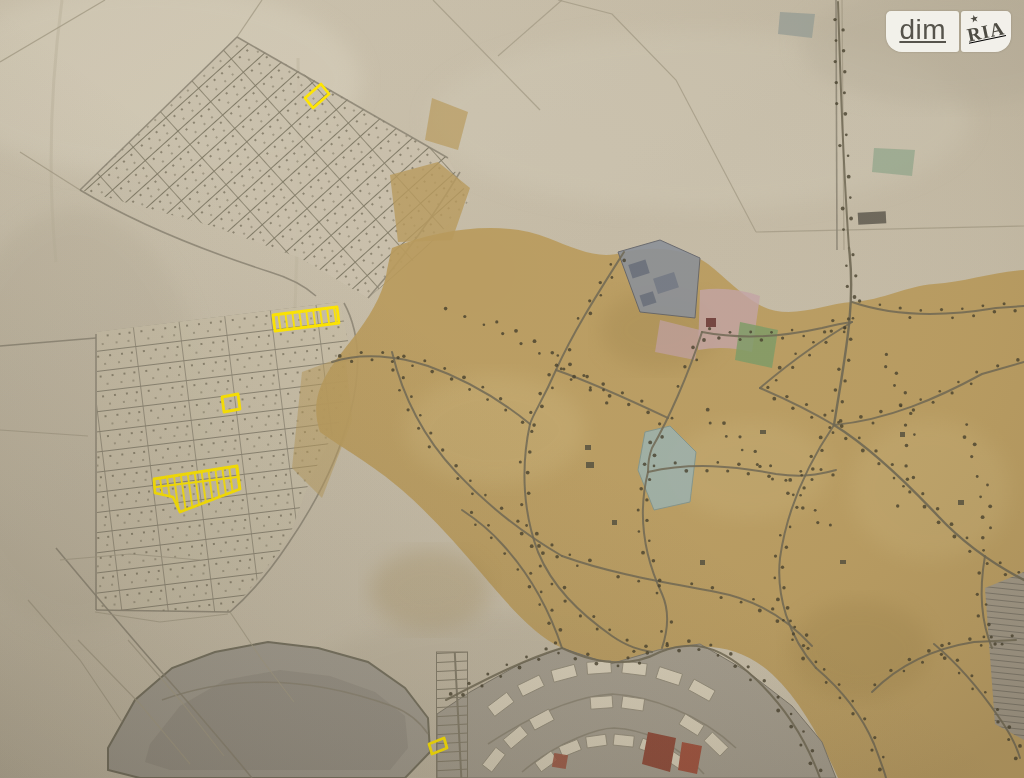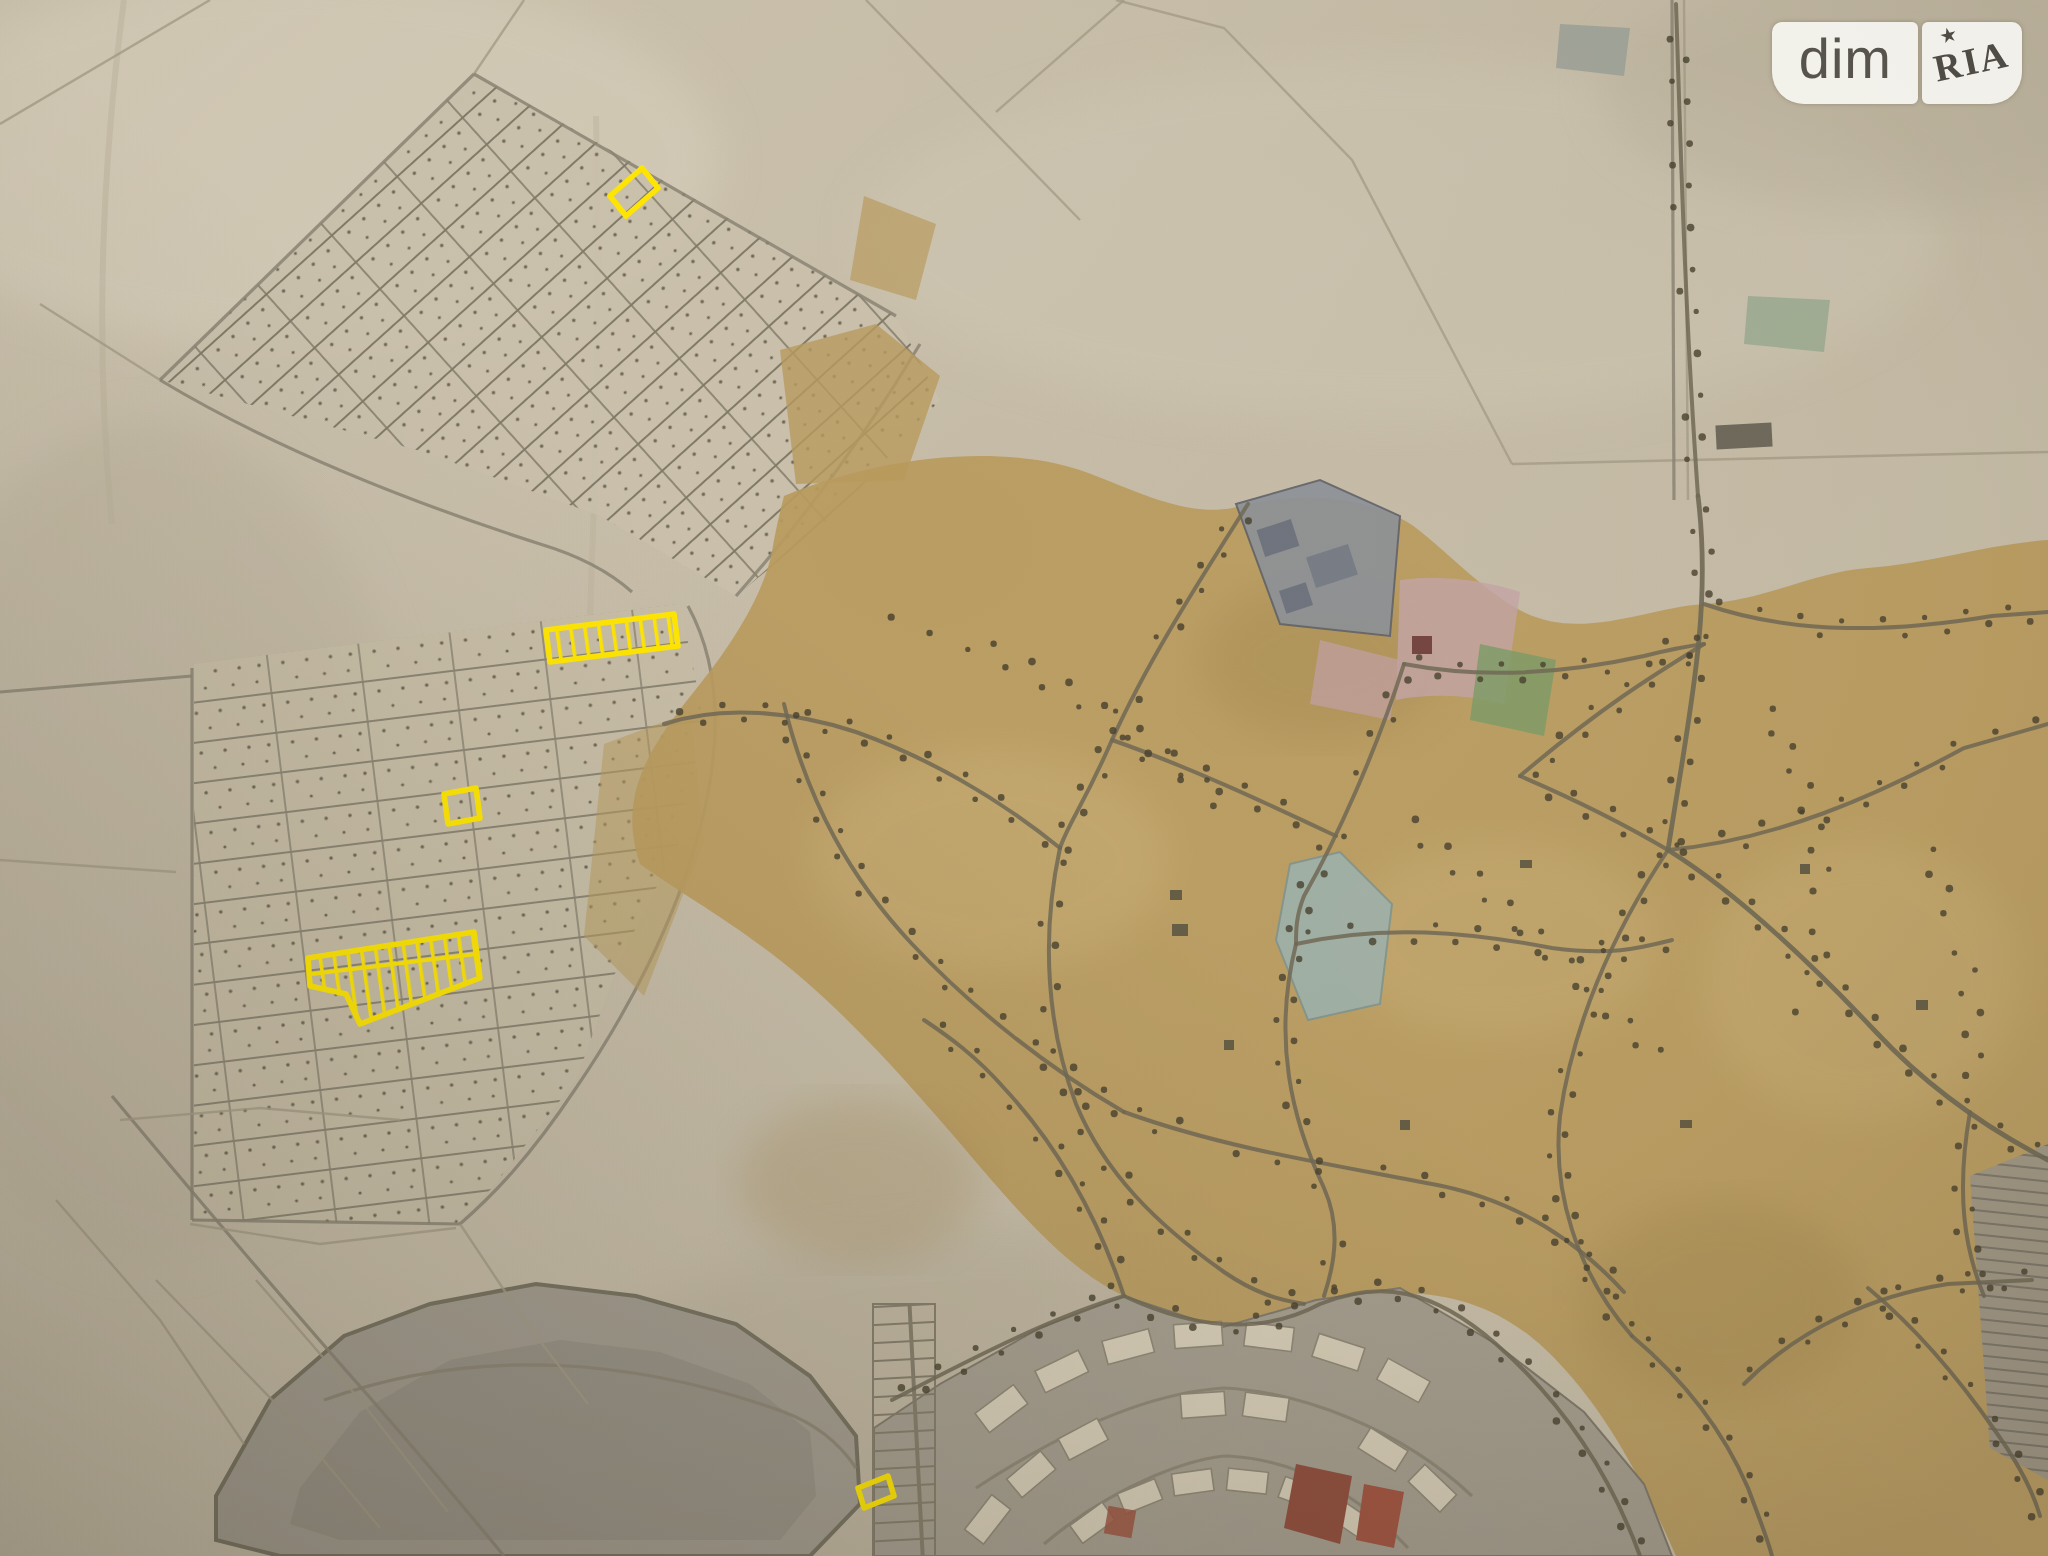--- a/index.html
+++ b/index.html
@@ -14,21 +14,21 @@
   .faint{stroke:#a49b86;stroke-width:1.2;fill:none;opacity:.8;}
   .crease{stroke:#bab19c;stroke-width:3;fill:none;opacity:.45;}
   .guide{stroke:none;fill:none;}
   .dotlayer circle{fill:var(--dot,#453e2c);opacity:.8;}
   .bld{fill:var(--building,#d6cdb8);stroke:#8e8776;stroke-width:.8;}
   .hl{stroke:var(--highlight,#ffe600);stroke-width:2.8;stroke-linejoin:round;}
   .hl-line{stroke:var(--highlight,#ffe600);stroke-width:2;}
 
   
   .watermark{position:absolute;top:11px;right:13px;display:flex;gap:2px;}
-  .wm-cell{background:rgba(246,245,240,.93);box-shadow:0 0 2px rgba(80,75,60,.35);}
+  .wm-cell{background:rgba(246,245,240,.93);box-shadow:0 0 2px rgba(80,75,60,.35);text-decoration:underline;}
   .wm-left{border-radius:5px 3px 3px 16px;padding:1px 13px 5px 13px;
            font-size:28px;color:#56544c;line-height:1.25;letter-spacing:.5px;}
   .wm-right{border-radius:3px 5px 16px 3px;position:relative;width:50px;
             display:flex;align-items:center;justify-content:center;}
   .wm-ria-text{font-family:"Liberation Serif",serif;font-weight:bold;font-size:19px;
                color:#4e4c44;transform:rotate(-12deg);letter-spacing:1px;}
   .wm-star{position:absolute;top:3px;left:9px;font-size:10px;color:#4e4c44;
            transform:rotate(-14deg);line-height:1;}
 </style>
 </head>

